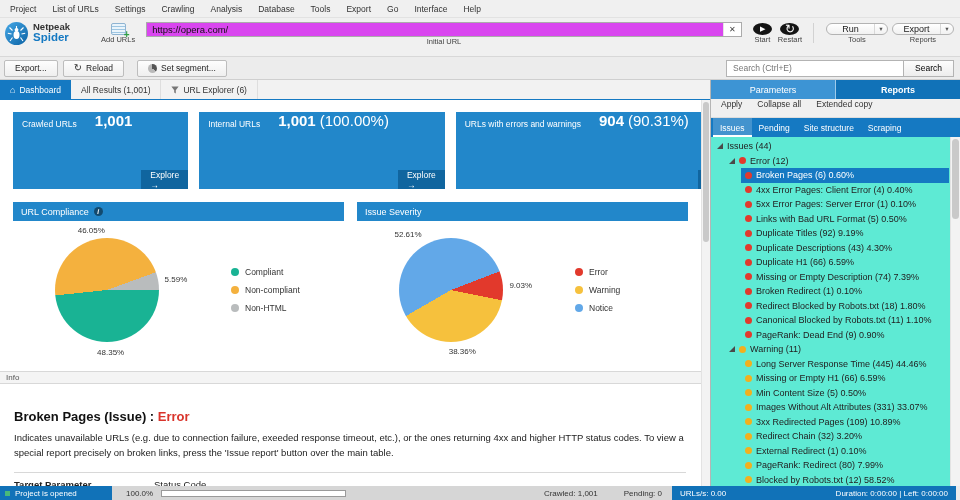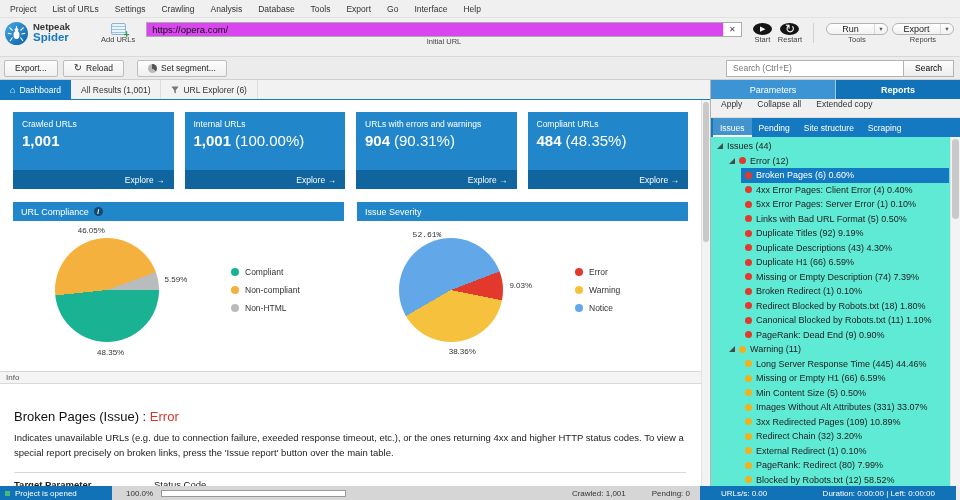--- a/index.html
+++ b/index.html
@@ -49,21 +49,21 @@
   .tabstrip{height:20px;background:#f2f2f2;display:flex;border-bottom:1px solid #1579c2}
   .tab{display:flex;align-items:center;gap:4px;padding:0 10px;font-size:8.5px;color:#333;border-right:1px solid #dedede;cursor:pointer}
   .tab.active{background:#1579c2;color:#fff;border-right:0}
   .tab-ico{font-size:9px;display:flex;align-items:center}
   .dashboard{flex:1;overflow:hidden;background:#fff;padding:12px 22px 0 13px;position:relative}
   .vscroll{position:absolute;top:20px;right:0;bottom:0;width:9px;background:#f3f3f3;border-left:1px solid #e3e3e3}
   .vthumb{position:absolute;top:2px;left:1px;right:1px;height:140px;background:#c9c9c9;border-radius:4px}
 
   
   .cards-row{display:flex;gap:11px;margin-bottom:13px}
-  .card{flex:1;height:77px;background:#2287ca;color:#fff;display:flex;flex-direction:column}
+  .card{flex:1;height:77px;background:#2287ca;color:#fff;display:flex;flex-direction:row}
   .card-title{font-size:8.5px;padding:7px 9px 3px;white-space:nowrap}
   .card-value-row{display:flex;align-items:baseline;gap:4px;padding:0 9px}
   .card-value{font-size:15px;font-weight:bold}
   .card-pct{font-size:15px}
   .card-footer{margin-top:auto;height:19px;background:#10659f;display:flex;align-items:center;justify-content:flex-end;padding:0 9px;font-size:8.5px;cursor:pointer}
 
   
   .charts-row{display:flex;gap:13px;margin-bottom:12px}
   .chart-section{flex:1}
   .chart-header{height:19px;background:#2287ca;color:#fff;display:flex;align-items:center;gap:5px;padding:0 8px;font-size:9px}
@@ -72,21 +72,21 @@
   .pie-wrap{position:relative;width:218px;height:138px;flex:none}
   .pie{position:absolute;left:42px;top:17px;width:104px;height:104px;border-radius:50%}
   .pie-label{position:absolute;font-size:8px;color:#333;transform:translate(-50%,-50%);white-space:nowrap}
   .legend{display:flex;flex-direction:column;gap:8px}
   .legend-item{display:flex;align-items:center;gap:6px;font-size:8.5px;color:#333}
   .legend-dot{width:8px;height:8px;border-radius:50%;flex:none}
 
   
   .info-strip{height:13px;background:#f4f4f4;border-top:1px solid #d8d8d8;border-bottom:1px solid #d8d8d8;font-size:8px;color:#555;display:flex;align-items:center;padding:0 6px;margin:0 -22px 16px -13px}
   .info-body{padding:9px 2px 0 1px}
-  .info-title{font-size:13px;font-weight:normal;color:#111;margin-bottom:7px}
+  .info-title{font-size:13px;font-weight:bold;color:#111;margin-bottom:7px}
   .sev-error{color:#d9342b}
   .info-desc{font-size:9.5px;line-height:1.55;color:#222;max-width:674px;margin-bottom:12px}
   .param-table{border-top:1px solid #d8d8d8}
   .param-row{display:flex;align-items:center;padding:6px 0;border-bottom:1px solid #d8d8d8}
   .param-name{width:140px;font-weight:bold;font-size:9.5px}
   .param-value{font-size:9.5px}
 
   
   .side-panel{flex:1;background:#5eead4;border-left:1px solid #b5b5b5;display:flex;flex-direction:column;position:relative}
   .panel-tabs{height:19px;display:flex}
@@ -108,21 +108,21 @@
   .panel-scroll{position:absolute;top:57px;right:0;bottom:0;width:10px;background:#f3f3f3;border-left:1px solid #e3e3e3}
 
   
   .statusbar{position:absolute;left:0;right:4px;bottom:0;height:14px;background:#d6d6d6;display:flex;align-items:stretch;font-size:8px}
   .sb-left{width:112px;background:#1172b8;color:#fff;display:flex;align-items:center;gap:5px;padding:0 5px}
   .sb-grip{width:5px;height:5px;background:#49b97a;flex:none}
   .sb-mid{flex:1;display:flex;align-items:center;color:#333;padding-left:14px}
   .sb-bar{width:185px;height:7px;background:#fff;border:1px solid #9a9a9a;margin-left:8px}
   .sb-crawled{margin-left:auto;margin-right:26px}
   .sb-pending{margin-right:10px}
-  .sb-right{width:256px;background:#1172b8;color:#fff;display:flex;align-items:center;padding:0 21px}
+  .sb-right{width:284px;background:#1172b8;color:#fff;display:flex;align-items:center;padding:0 8px}
   .sb-duration{margin-left:auto}
 </style>
 </head>
 <body>
 
 <div class="menubar">
     <span class="menu-item">Project</span>
     <span class="menu-item">List of URLs</span>
     <span class="menu-item">Settings</span>
     <span class="menu-item">Crawling</span>
@@ -321,21 +321,21 @@
           </section>
           <section class="chart-section">
             <div class="chart-header">
               <span>Issue Severity</span>
             </div>
             <div class="chart-body">
               <div class="pie-wrap">
                 <div class="pie" style="background: conic-gradient(rgb(98, 168, 232) 0deg, rgb(98, 168, 232) 69deg, rgb(226, 57, 44) 69deg, rgb(226, 57, 44) 101.5deg, rgb(246, 193, 61) 101.5deg, rgb(246, 193, 61) 240deg, rgb(98, 168, 232) 240deg, rgb(98, 168, 232) 360deg);"></div>
                 <div class="pie-label" style="left: 163.76px; top: 63.8659px;">9.03%</div>
                 <div class="pie-label" style="left: 105.252px; top: 130.194px;">38.36%</div>
-                <div class="pie-label" style="left: 70px; top: 13.0397px; font-family: Liberation Mono, monospace;">52.61%</div>
+                <div class="pie-label" style="left: 51px; top: 13.0397px;">52.61%</div>
               </div>
               <div class="legend">
                 <div class="legend-item">
                   <span class="legend-dot" style="background: rgb(226, 57, 44);"></span>
                   <span>Error</span>
                 </div>
                 <div class="legend-item">
                   <span class="legend-dot" style="background: rgb(246, 193, 61);"></span>
                   <span>Warning</span>
                 </div>

